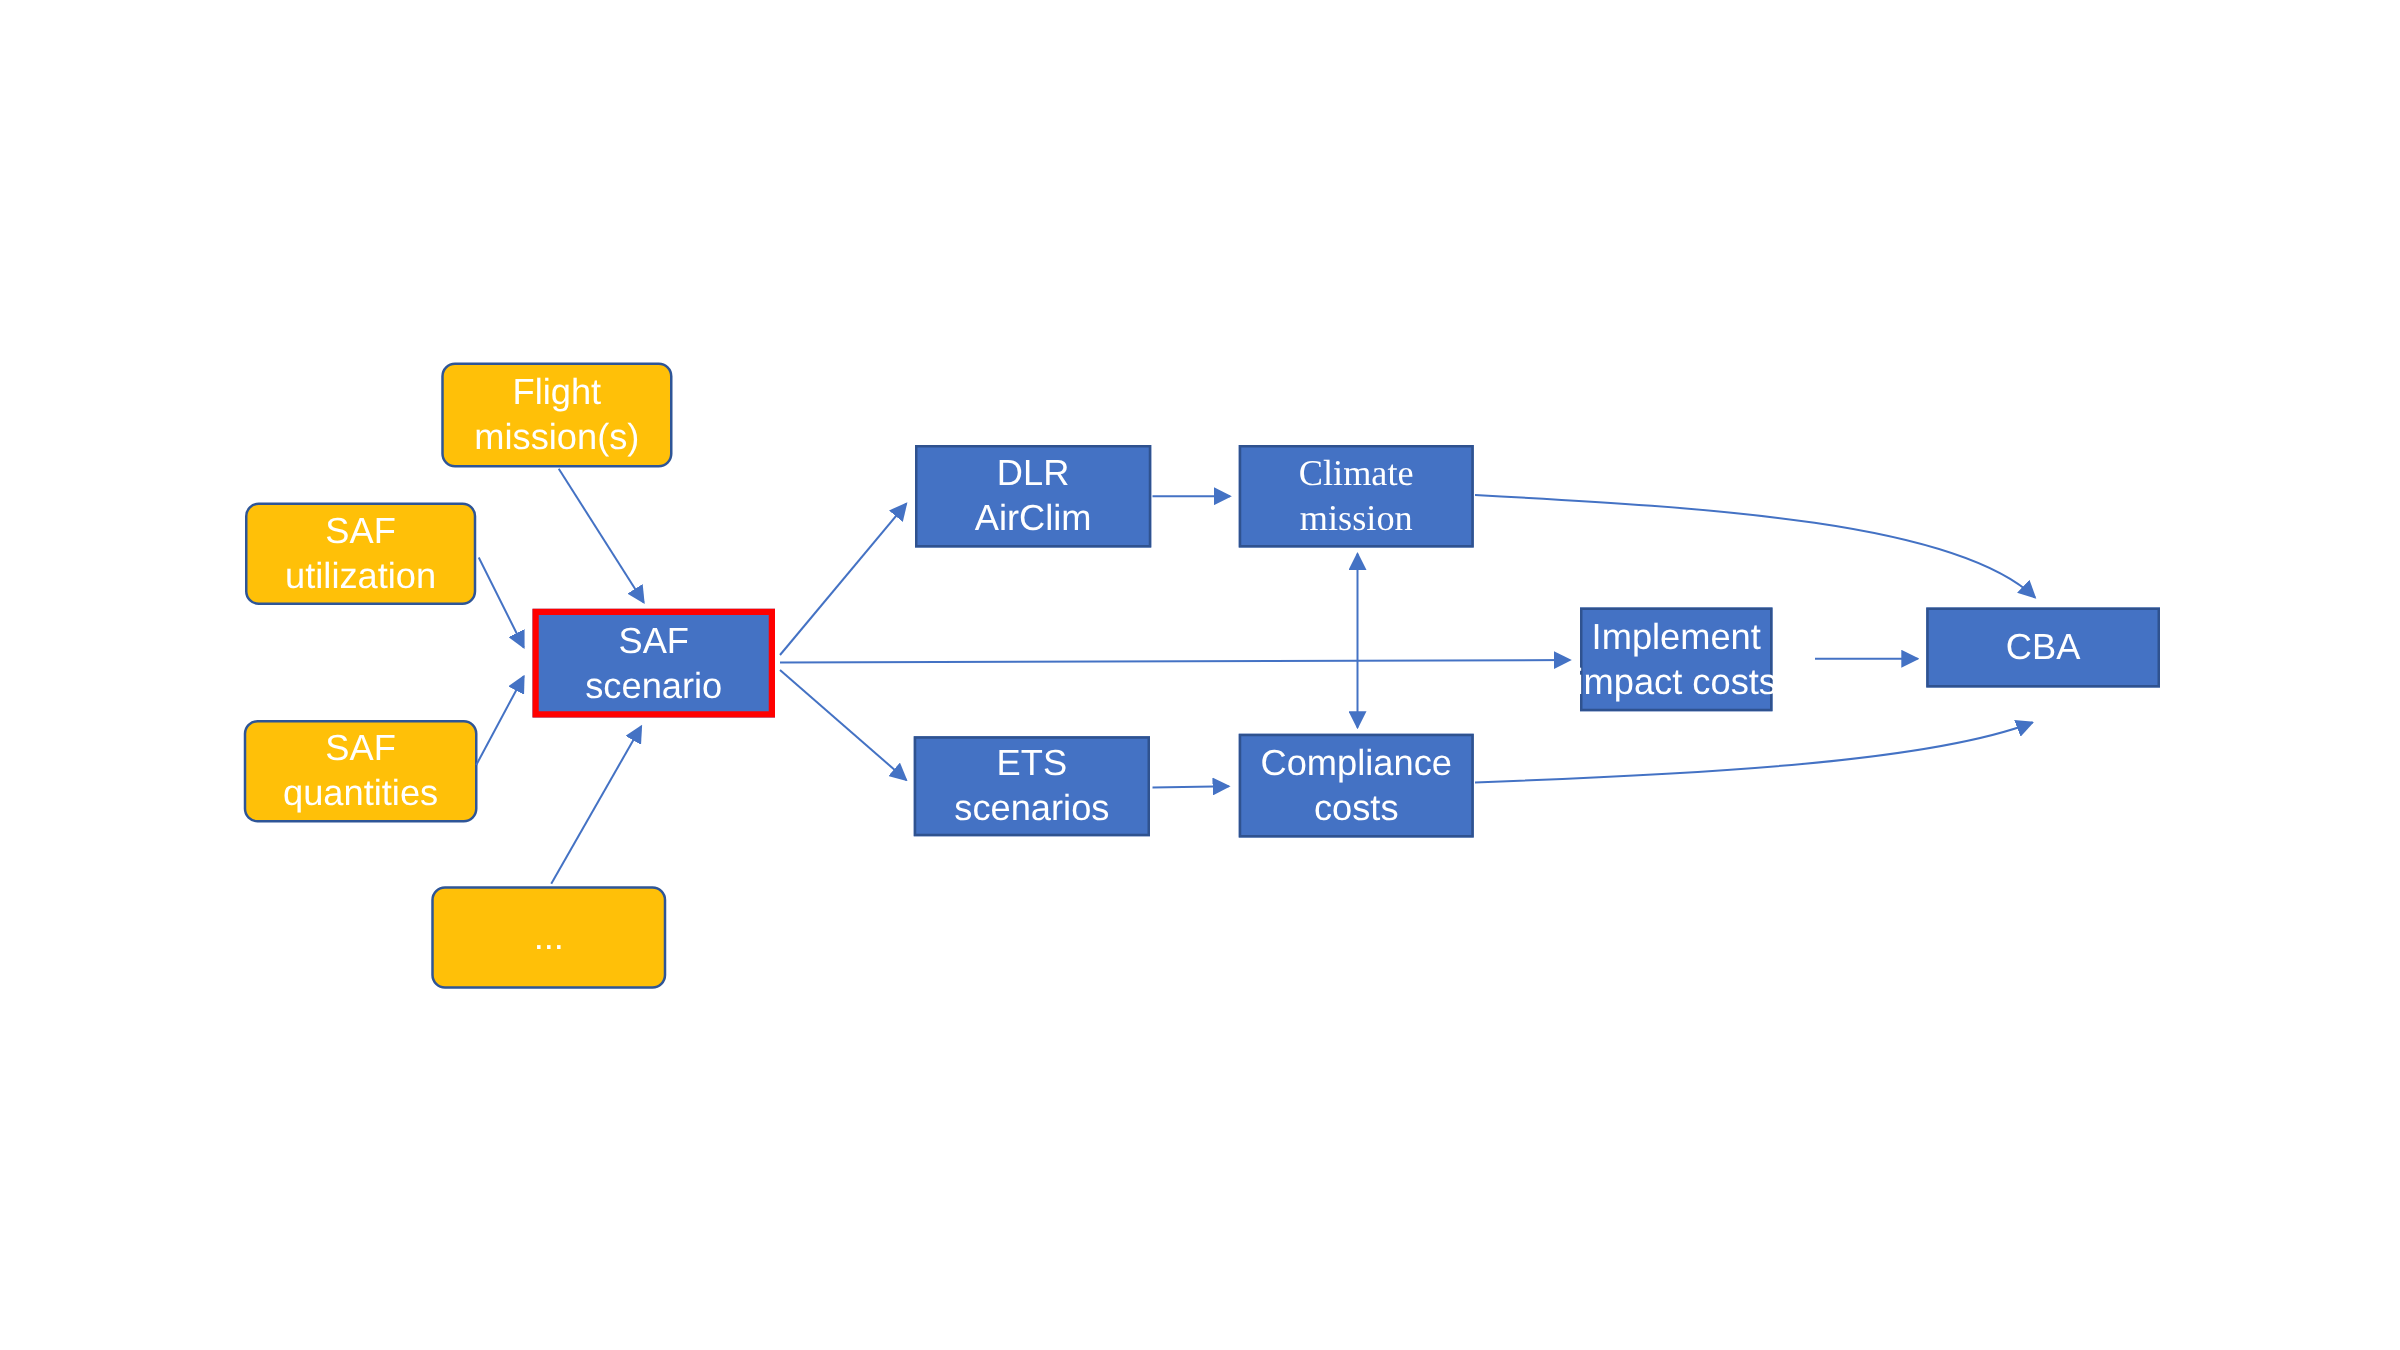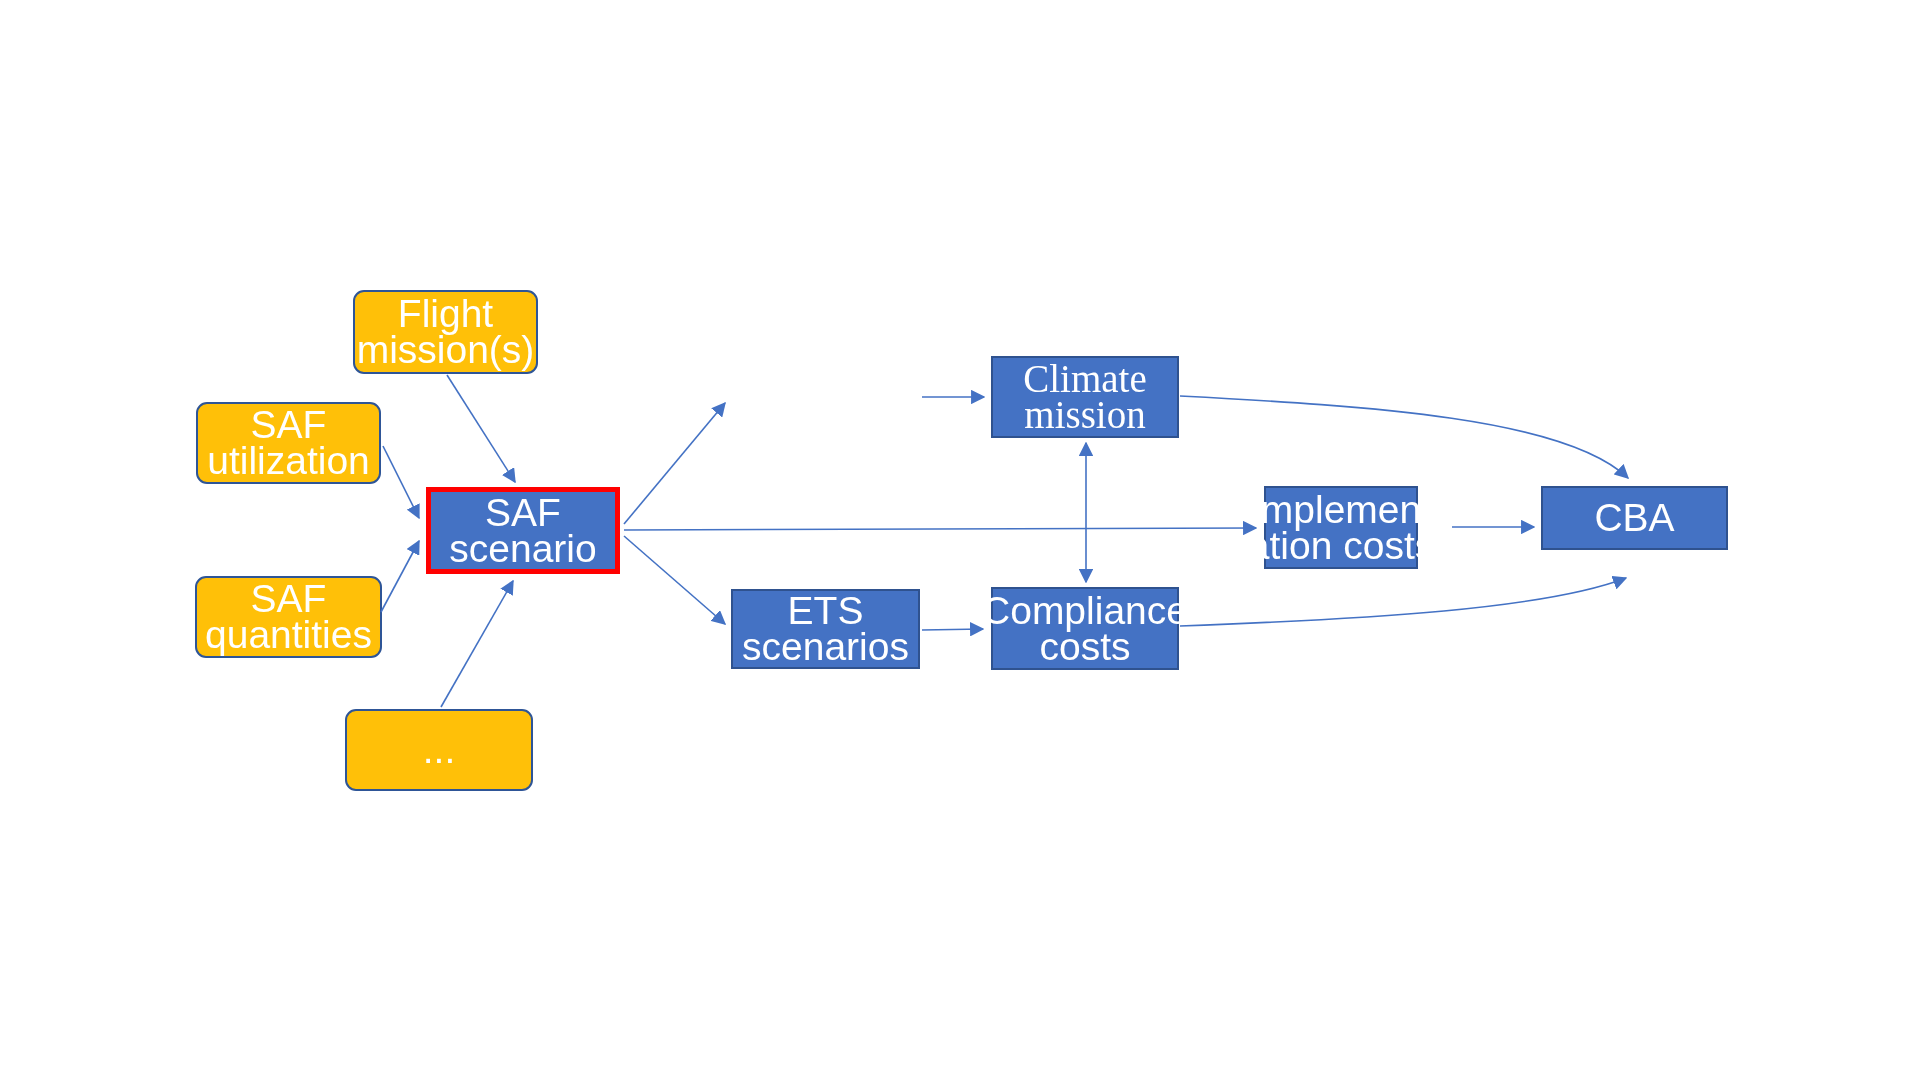--- a/index.html
+++ b/index.html
@@ -12,21 +12,21 @@
   }
   .edges{
     position:absolute;left:0;top:0;width:1920px;height:1080px;
     pointer-events:none;z-index:3;
   }
   .node{
     position:absolute;
     display:flex;flex-direction:column;align-items:center;justify-content:center;
     box-sizing:border-box;
     color:#ffffff;
-    font-size:39px;line-height:36px;
+    font-size:29px;line-height:36px;
     text-align:center;
     z-index:2;
     white-space:nowrap;
   }
   .node.input{
     background:#FFC008;
     border:2.5px solid #2E5597;
     border-radius:11px;
   }
   .node.process{
@@ -83,38 +83,42 @@
 
   <div class="node input" style="left:345px;top:709px;width:188px;height:82px;">
     <span>...</span>
   </div>
 
   <div class="node process highlight" style="left:426px;top:487px;width:194px;height:87px;">
     <span>SAF</span>
     <span>scenario</span>
   </div>
 
+  <div class="node process" style="left:732px;top:356px;width:189px;height:82px;">
+    <span>DLR</span>
+    <span>AirClim</span>
+  </div>
 
   <div class="node process" style="left:991px;top:356px;width:188px;height:82px;font-family:Liberation Serif, serif;">
     <span>Climate</span>
     <span>mission</span>
   </div>
 
   <div class="node process" style="left:991px;top:587px;width:188px;height:83px;">
     <span>Compliance</span>
     <span>costs</span>
   </div>
 
   <div class="node process" style="left:731px;top:589px;width:189px;height:80px;">
     <span>ETS</span>
     <span>scenarios</span>
   </div>
 
   <div class="node process" style="left:1264px;top:486px;width:154px;height:83px;">
     <span>Implement</span>
-    <span>ation costs</span>
+    <span>impact costs</span>
   </div>
 
   <div class="node process" style="left:1541px;top:486px;width:187px;height:64px;">
     <span>CBA</span>
   </div>
 
 </div>
 
 </body></html>

